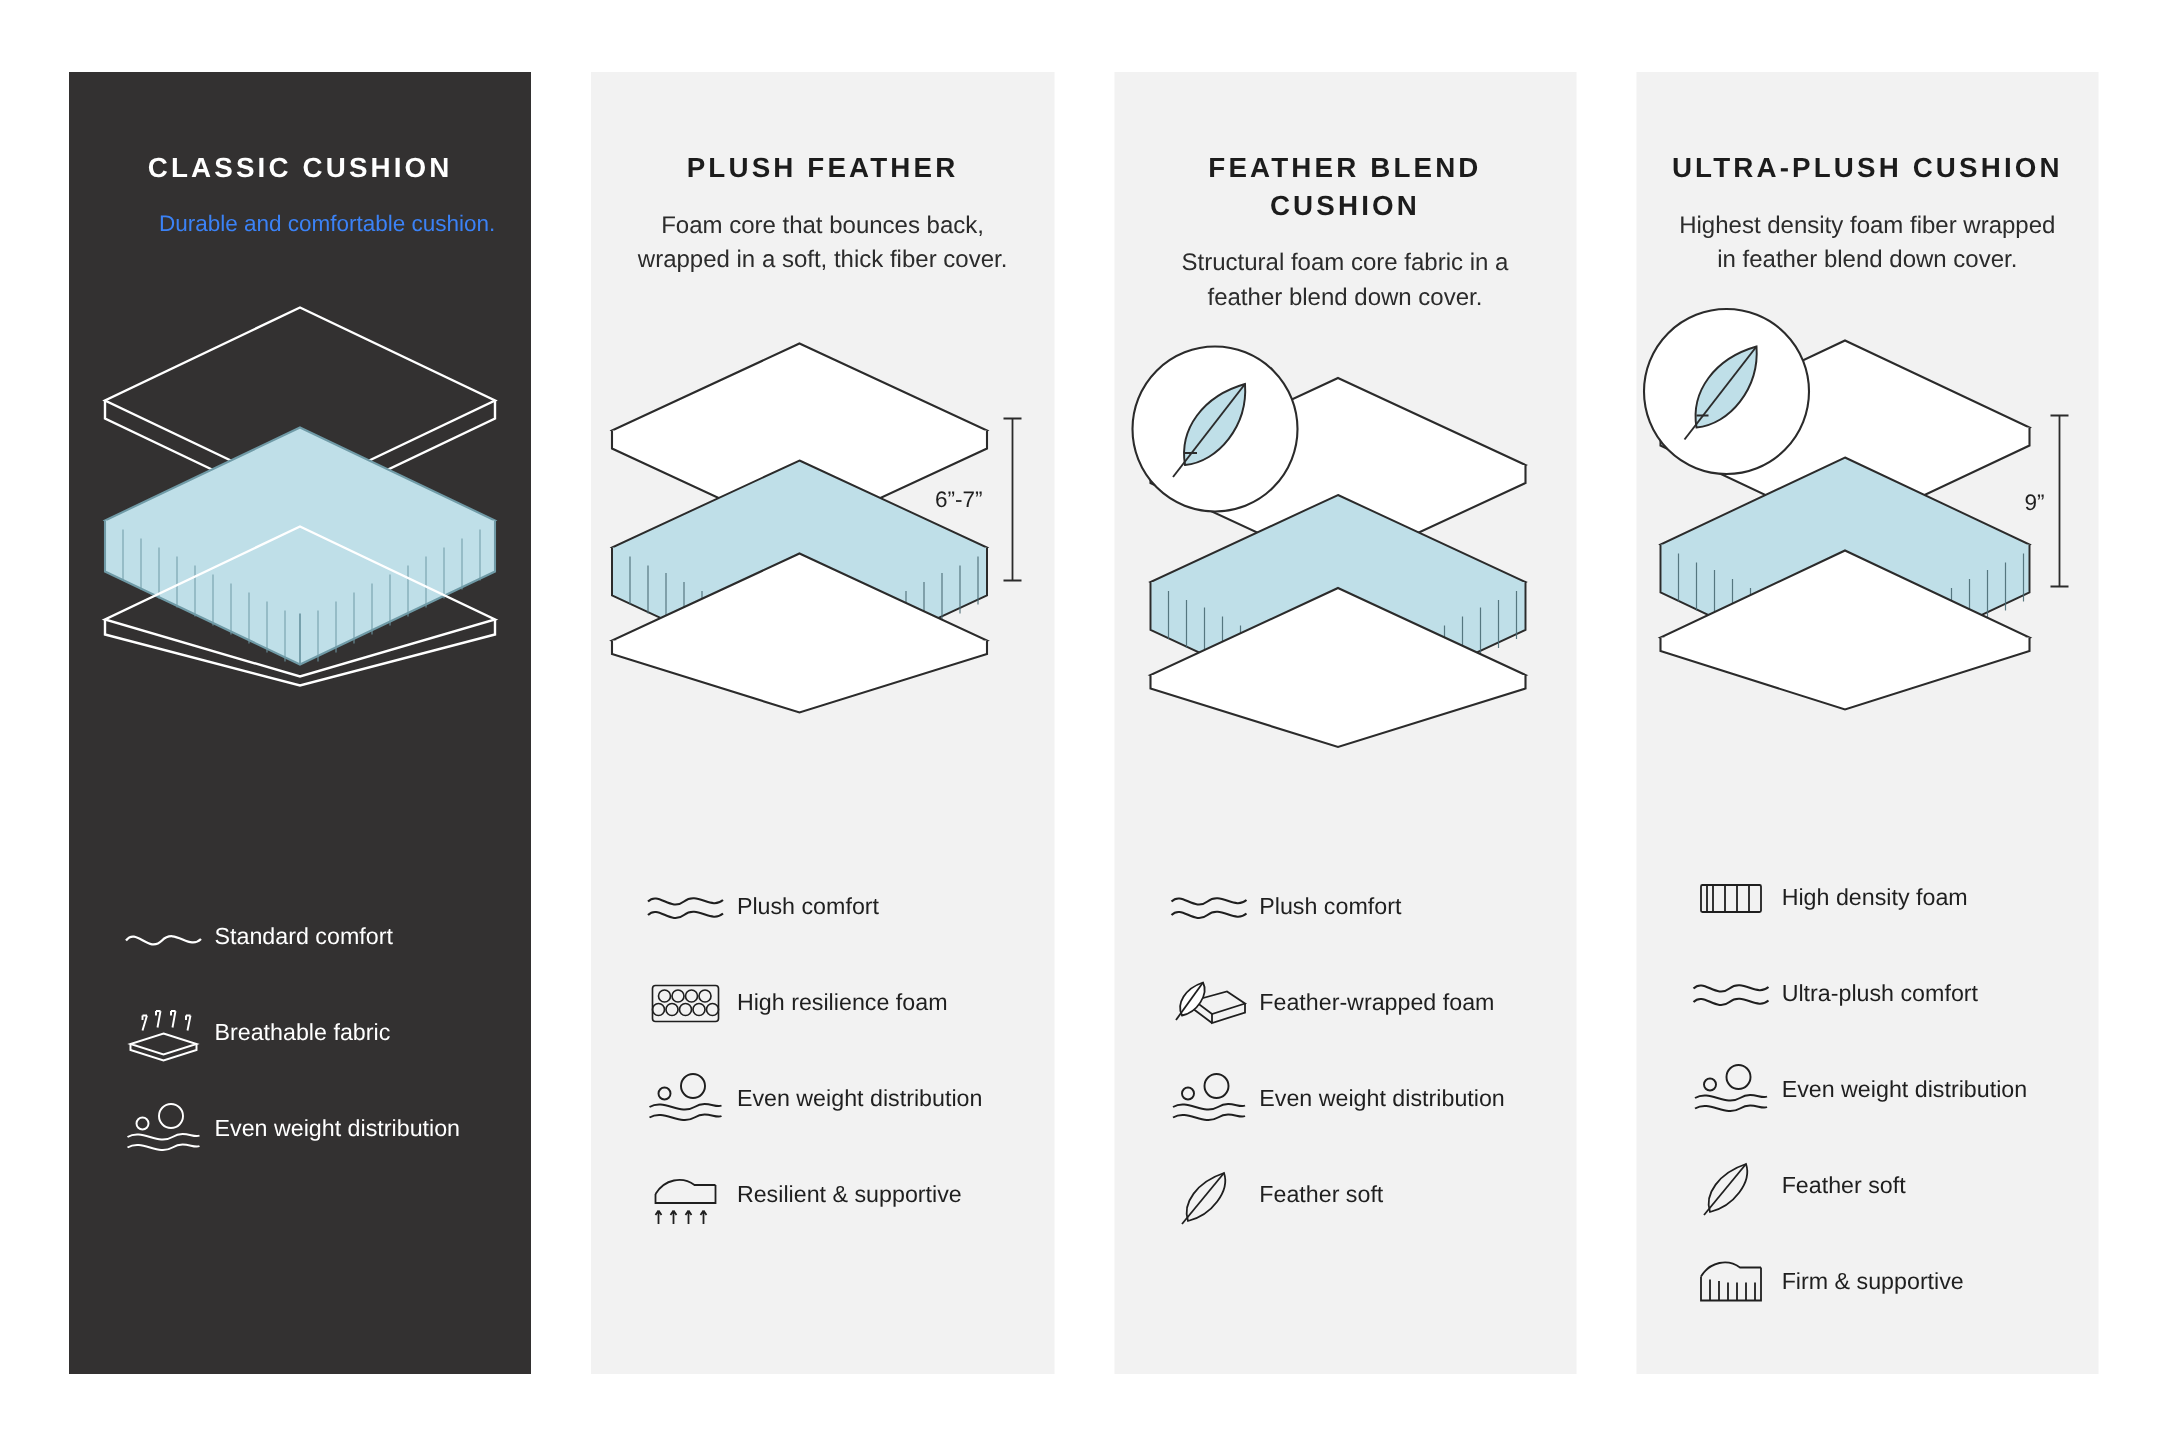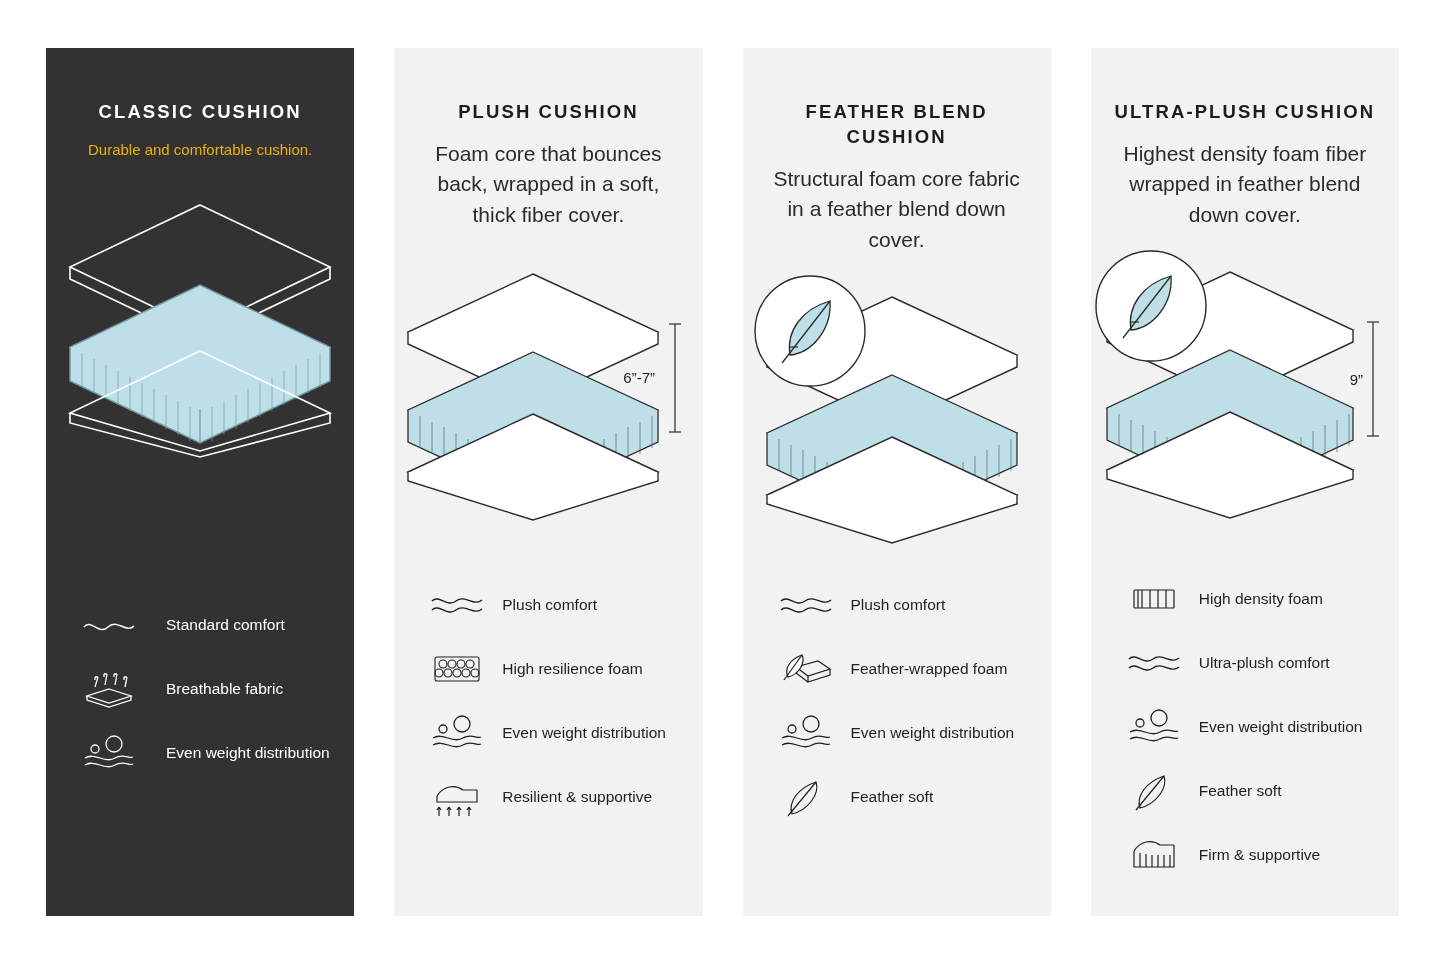--- a/index.html
+++ b/index.html
@@ -45,29 +45,30 @@
     letter-spacing: 2.1px;
     color: #1c1c1c;
     line-height: 1.35;
     margin: 0 0 14px 0;
   }
   .card.dark .card-title {
     color: #ffffff;
   }
   .card-desc {
     text-align: center;
-    font-size: 21px;
+    font-size: 16px;
     color: #2b2b2b;
     line-height: 1.45;
     margin: 0 6px;
     font-weight: 400;
   }
   .card.dark .card-desc {
-    color: #eab308;
+    color: #3b82f6;
     font-size: 15px;
+    text-align: right;
   }
   .diagram-wrap {
     position: relative;
     height: 300px;
     margin-top: 34px;
   }
   .diagram-wrap.shift-up { margin-top: 18px; }
   .diagram {
     position: absolute;
     left: 50%;
@@ -76,39 +77,38 @@
   }
   .features {
     position: absolute;
     left: 34px;
     right: 18px;
     bottom: 0;
   }
   .feature {
     display: flex;
     align-items: center;
-    gap: 16px;
+    gap: 5px;
     margin-bottom: 18px;
     min-height: 46px;
   }
   .feature .ic {
     width: 58px;
     flex: 0 0 58px;
     display: flex;
     align-items: center;
     justify-content: center;
   }
   .feature .lbl {
     font-size: 15.5px;
     color: #1f1f1f;
     line-height: 1.35;
   }
   .card.dark .feature .lbl {
     color: #ffffff;
-    margin-left: 12px;
   }
   .dim-label {
     font-size: 15px;
     fill: #1f1f1f;
   }
 </style>
 </head>
 <body>
 
 <div class="board">
@@ -195,21 +195,21 @@
                 <path d="M4 33 C 14 27, 24 39, 34 33 C 42 28, 48 34, 52 32"></path>
               </g>
             </svg>
           </span>
           <span class="lbl">Even weight distribution</span>
         </div>
       </div>
     </div>
 
     <div class="card">
-      <h2 class="card-title">PLUSH CUSHION</h2>
+      <h2 class="card-title">PLUSH FEATHER</h2>
       <p class="card-desc">Foam core that bounces back, wrapped in a soft, thick fiber cover.</p>
 
       <div class="diagram-wrap">
         <svg class="diagram" width="290" height="270" viewBox="0 0 290 270">
           <g>
             <path d="M130 10 L255 68 L130 126 L5 68 Z" fill="#ffffff" stroke="#2b2b2b" stroke-width="1.4"></path>
             <path d="M5 68 L5 80 L130 138 L255 80 L255 68" fill="#ffffff" stroke="#2b2b2b" stroke-width="1.4"></path>
           </g>
           <g>
             <path d="M130 88 L255 146 L130 204 L5 146 Z" fill="#bfdfe8" stroke="#2b2b2b" stroke-width="1.3"></path>

